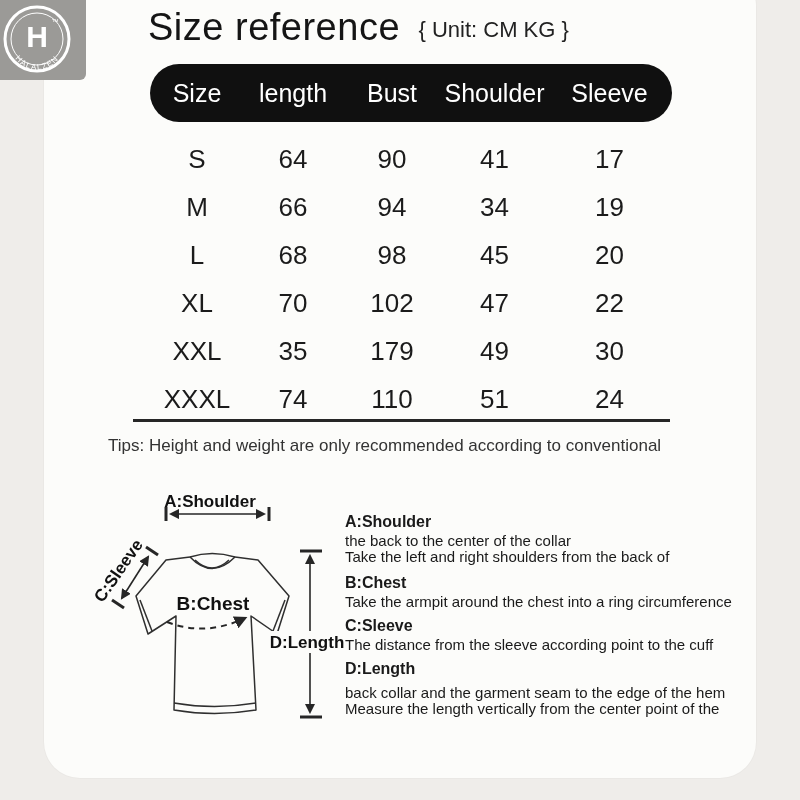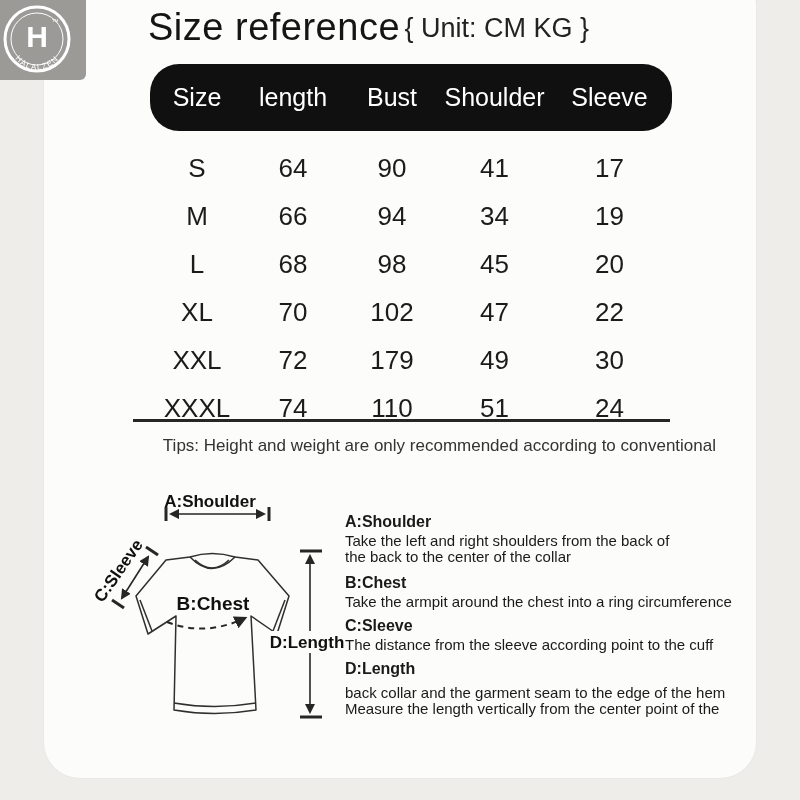--- a/index.html
+++ b/index.html
@@ -6,33 +6,33 @@
   *{box-sizing:border-box;font-family:"Liberation Sans", sans-serif;}
   .stage{position:relative;width:800px;height:800px;overflow:hidden;background:#efedea;}
   .card{position:absolute;left:44px;top:-30px;width:712px;height:808px;background:#fcfcfa;
         border-radius:36px;box-shadow:0 0 0 1px rgba(0,0,0,0.02);}
   
   .logo-badge{position:absolute;left:0;top:0;width:86px;height:80px;background:#9b9a97;
               border-radius:0 0 6px 0;}
   
   .page-title{position:absolute;left:148px;top:6px;white-space:nowrap;color:#151515;}
   .page-title .main{font-size:38px;font-weight:400;letter-spacing:0.5px;}
-  .page-title .unit{font-size:27px;font-weight:400;position:relative;top:-3px;color:#222;text-align:right;}
+  .page-title .unit{font-size:22px;font-weight:400;margin-left:14px;position:relative;top:-3px;color:#222;text-align:right;}
   
   .tbl{position:absolute;left:150px;top:64px;width:522px;}
   .tbl-head{display:grid;grid-template-columns:94px 98px 100px 105px 125px;align-items:center;
-            height:67px;background:#101010;border-radius:29px;color:#fff;font-size:25px;}
+            height:58px;background:#101010;border-radius:29px;color:#fff;font-size:25px;}
   .tbl-head span{text-align:center;}
   .tbl-row{display:grid;grid-template-columns:94px 98px 100px 105px 125px;align-items:center;
            height:48px;font-size:26px;color:#1b1b1b;}
   .tbl-body{margin-top:13px;}
   .tbl-row span{text-align:center;}
   .divider{position:absolute;left:133px;top:419px;width:537px;height:3px;background:#262626;}
   
-  .tips{position:absolute;left:116px;top:434px;width:600px;text-align:right;
+  .tips{position:absolute;left:108px;top:434px;width:600px;text-align:left;
         font-size:17px;line-height:24px;color:#333;}
   
   .diagram{position:absolute;left:88px;top:484px;}
   .diagram text{fill:#111;}
   
   .explain{position:absolute;left:345px;top:0;width:420px;color:#1a1a1a;}
   .exp-item{position:absolute;left:0;width:420px;}
   .exp-a{top:513px;} .exp-b{top:574px;} .exp-c{top:617px;} .exp-d{top:660px;}
   .exp-title{font-size:16px;font-weight:700;line-height:18px;margin-bottom:2px;}
   .exp-d .exp-title{margin-bottom:7px;}
@@ -94,21 +94,21 @@
       </div>
       <div class="tbl-row">
         <span>XL</span>
         <span>70</span>
         <span>102</span>
         <span>47</span>
         <span>22</span>
       </div>
       <div class="tbl-row">
         <span>XXL</span>
-        <span>72</span>
+        <span>35</span>
         <span>179</span>
         <span>49</span>
         <span>30</span>
       </div>
       <div class="tbl-row">
         <span>XXXL</span>
         <span>74</span>
         <span>110</span>
         <span>51</span>
         <span>24</span>
@@ -161,22 +161,22 @@
       <line x1="212" y1="233" x2="234" y2="233" stroke-width="3"></line>
       <line x1="222" y1="72" x2="222" y2="228" stroke-width="1.6" marker-start="url(#ah)" marker-end="url(#ah)"></line>
     </g>
     <rect x="183" y="147" width="72" height="22" fill="#fcfcfa"></rect>
     <text x="219" y="164" text-anchor="middle" font-size="17" font-weight="700">D:Length</text>
   </svg>
 
   <div class="explain">
     <div class="exp-item exp-a">
       <div class="exp-title">A:Shoulder</div>
+      <div class="exp-line">the back to the center of the collar</div>
       <div class="exp-line">Take the left and right shoulders from the back of</div>
-      <div class="exp-line">the back to the center of the collar</div>
     </div>
     <div class="exp-item exp-b">
       <div class="exp-title">B:Chest</div>
       <div class="exp-line">Take the armpit around the chest into a ring circumference</div>
     </div>
     <div class="exp-item exp-c">
       <div class="exp-title">C:Sleeve</div>
       <div class="exp-line">The distance from the sleeve according point to the cuff</div>
     </div>
     <div class="exp-item exp-d">

